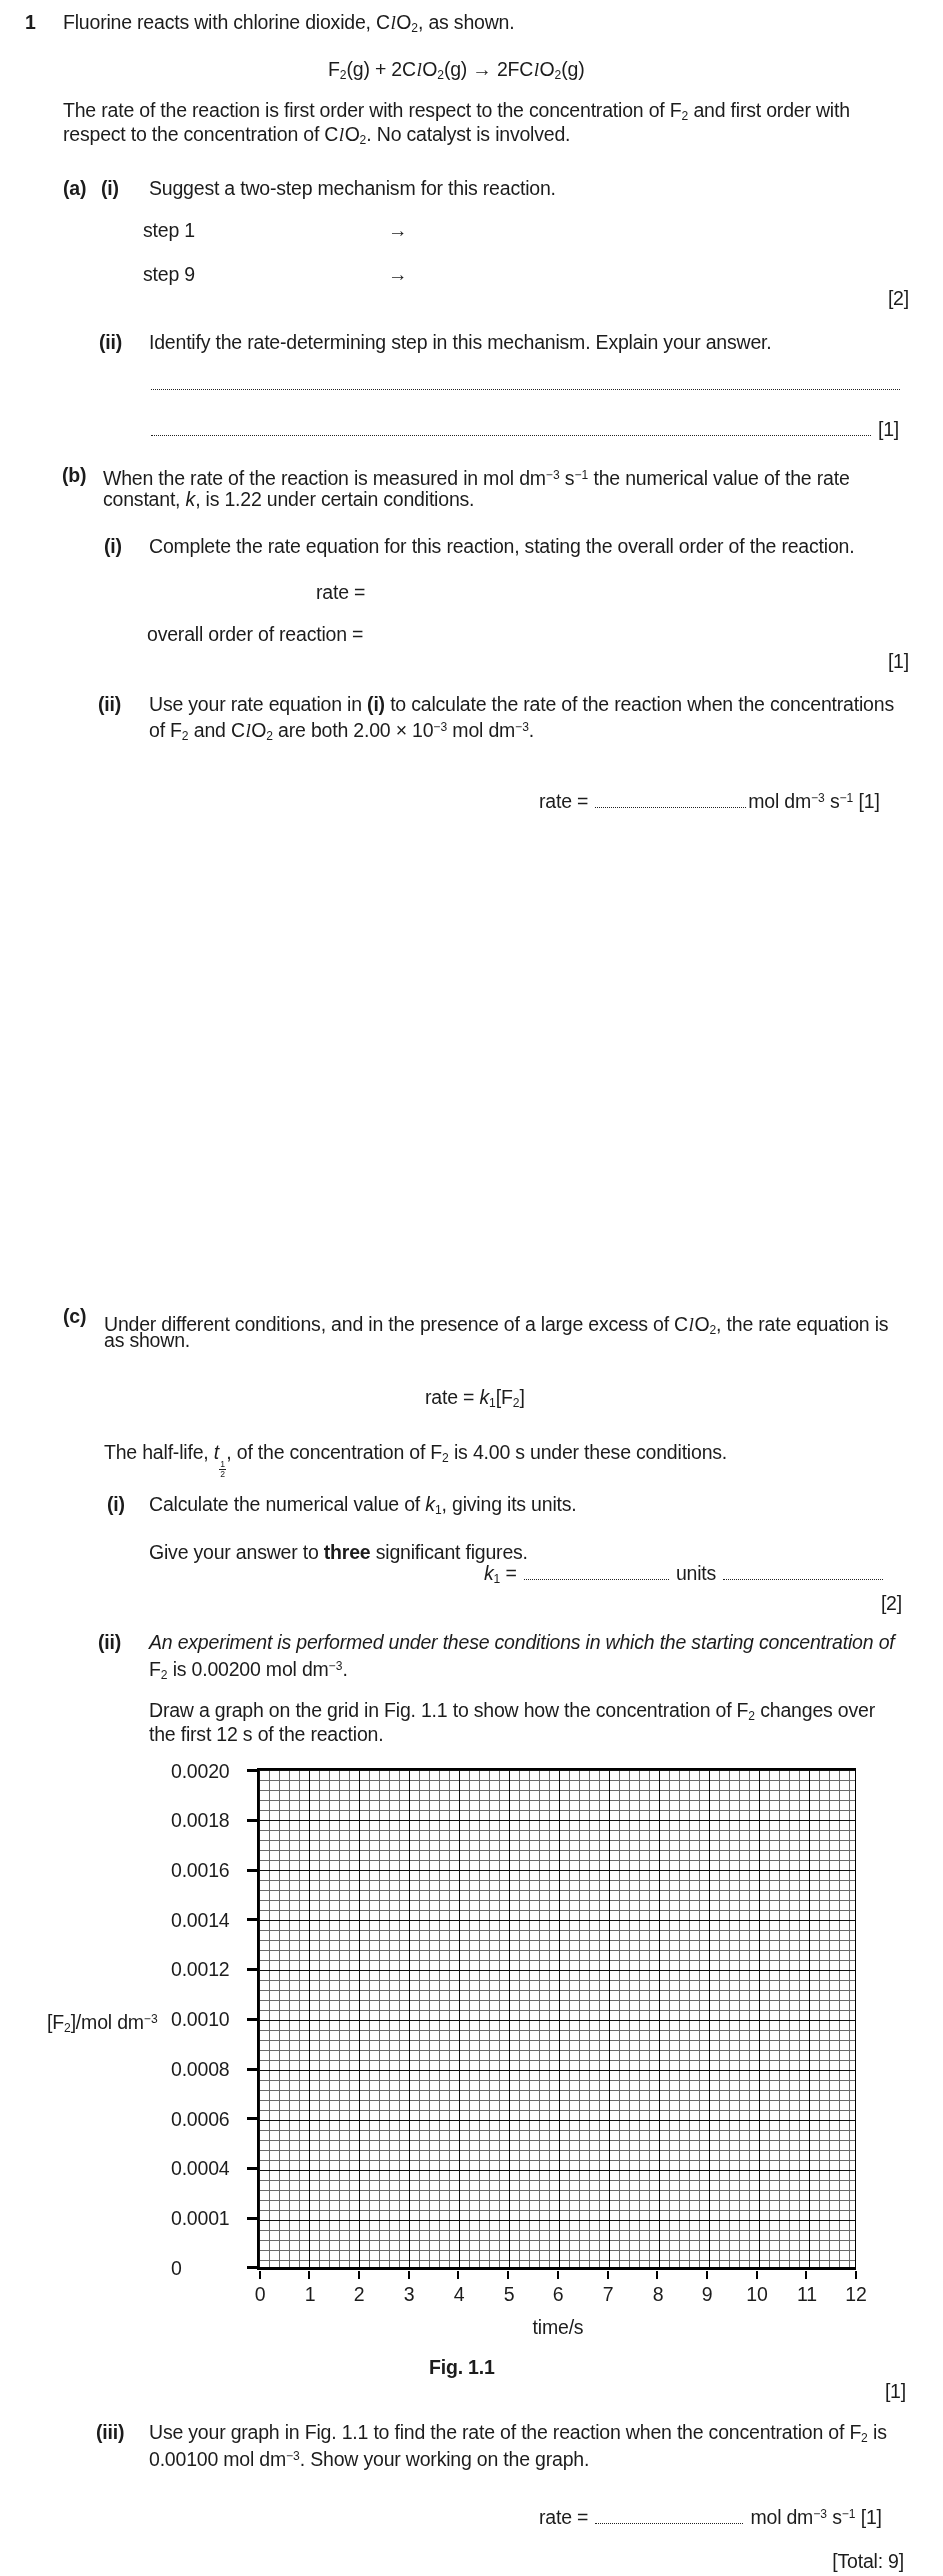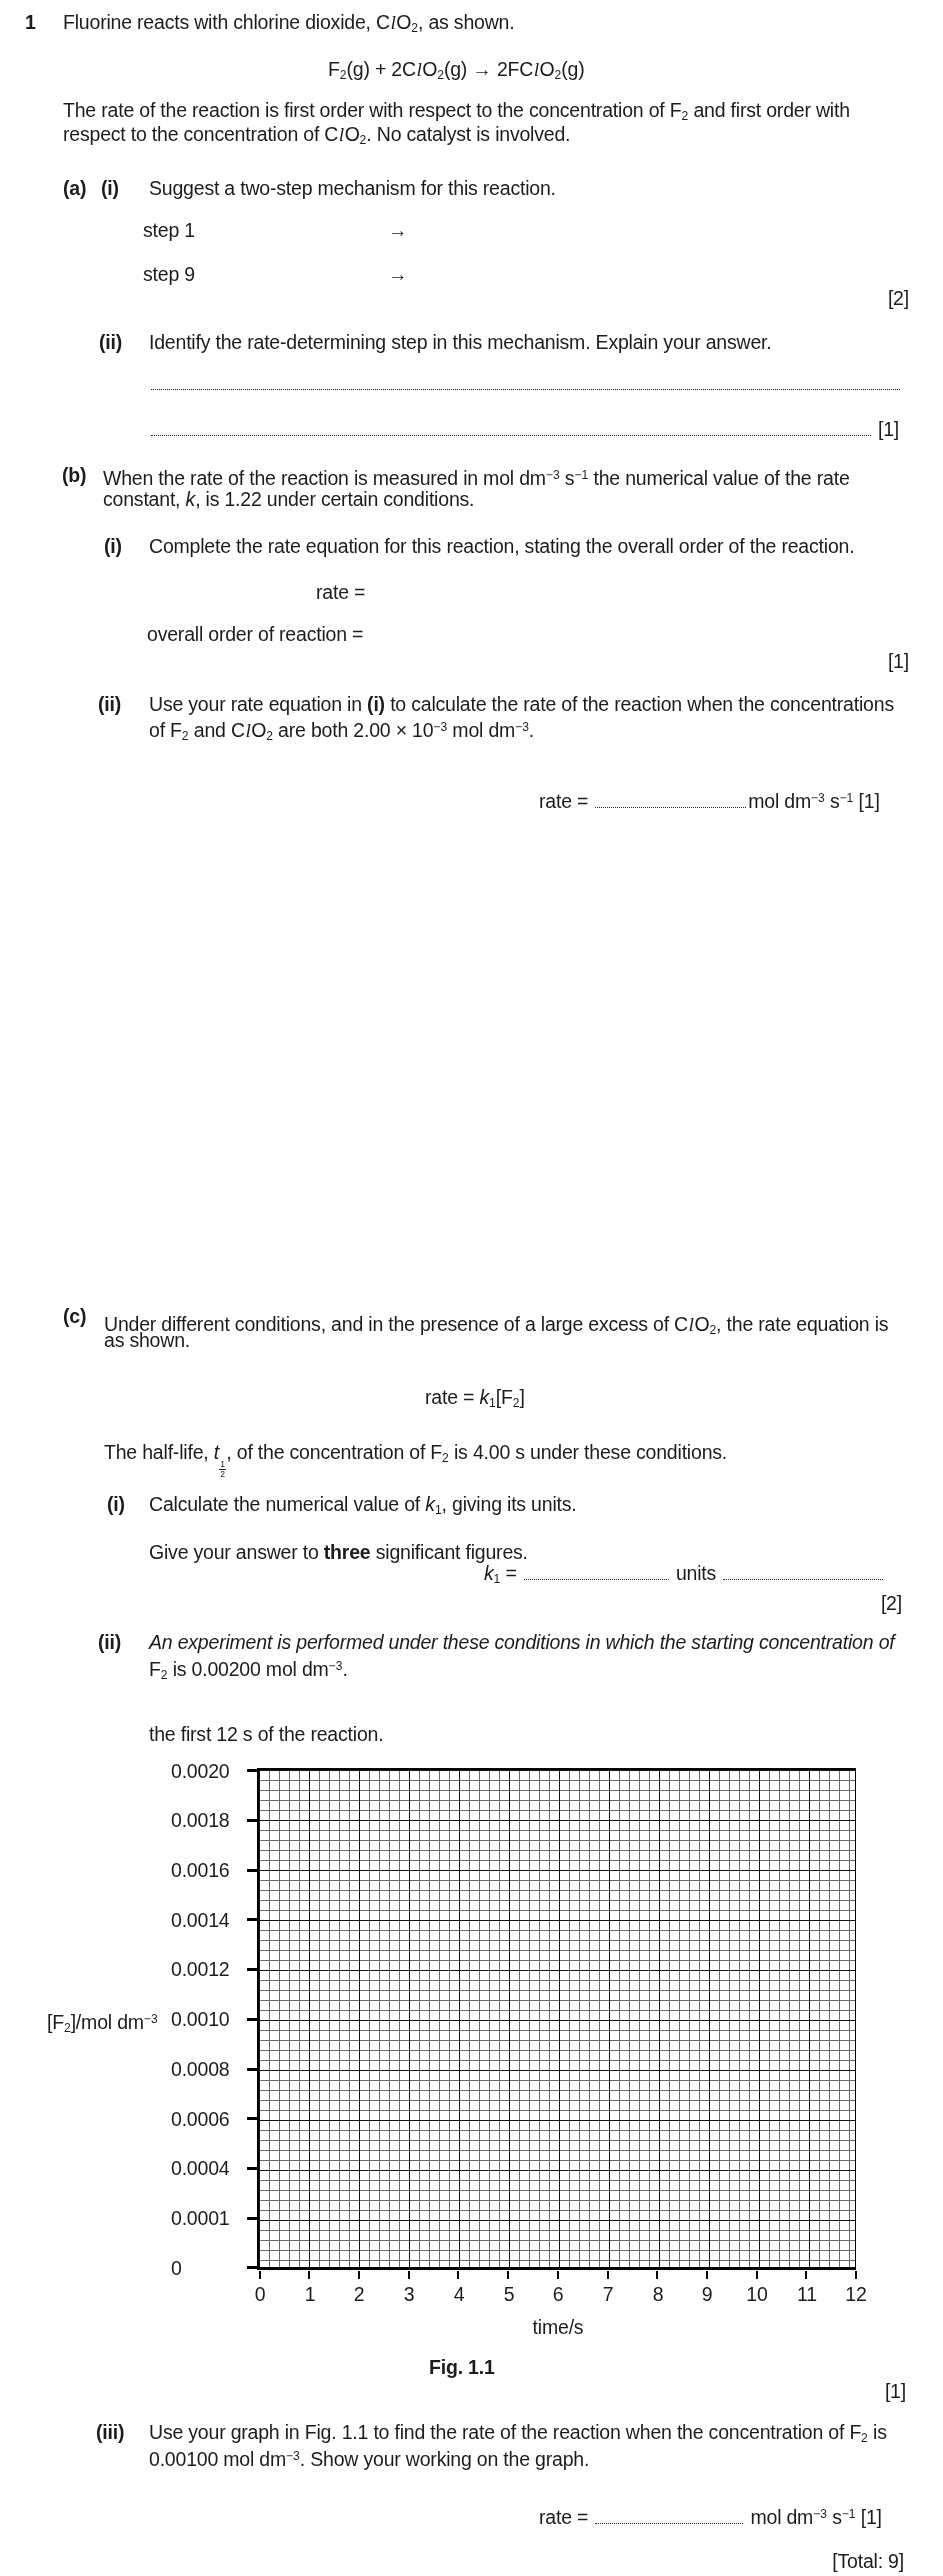--- a/index.html
+++ b/index.html
@@ -84,20 +84,21 @@
 
   <div class="line b" style="left:107px;top:1492px;">(i)</div>
   <div class="line" style="left:149px;top:1492px;">Calculate the numerical value of <i>k</i><sub>1</sub>, giving its units.</div>
   <div class="line" style="left:149px;top:1540px;">Give your answer to <b>three</b> significant figures.</div>
   <div class="line" style="left:484px;top:1561px;"><i>k</i><sub>1</sub> = <span class="dots" style="width:145px"></span> units <span class="dots" style="width:160px"></span></div>
   <div class="line" style="right:42px;top:1591px;">[2]</div>
 
   <div class="line b" style="left:98px;top:1630px;">(ii)</div>
   <div class="line" style="left:149px;top:1630px;font-style:italic;">An experiment is performed under these conditions in which the starting concentration of</div>
   <div class="line" style="left:149px;top:1654px;">F<sub>2</sub> is 0.00200 mol dm<sup>−3</sup>.</div>
+  <div class="line" style="left:149px;top:1698px;">Draw a graph on the grid in Fig. 1.1 to show how the concentration of F<sub>2</sub> changes over</div>
   <div class="line" style="left:149px;top:1722px;">the first 12 s of the reaction.</div>
 
   <div class="grid"></div>
   <div id="y-ticks">
       <div class="ytick" style="top: 1769px;"></div>
       <div class="line ylab" style="top: 1759px;">0.0020</div>
       <div class="ytick" style="top: 1819px;"></div>
       <div class="line ylab" style="top: 1808px;">0.0018</div>
       <div class="ytick" style="top: 1869px;"></div>
       <div class="line ylab" style="top: 1858px;">0.0016</div>

